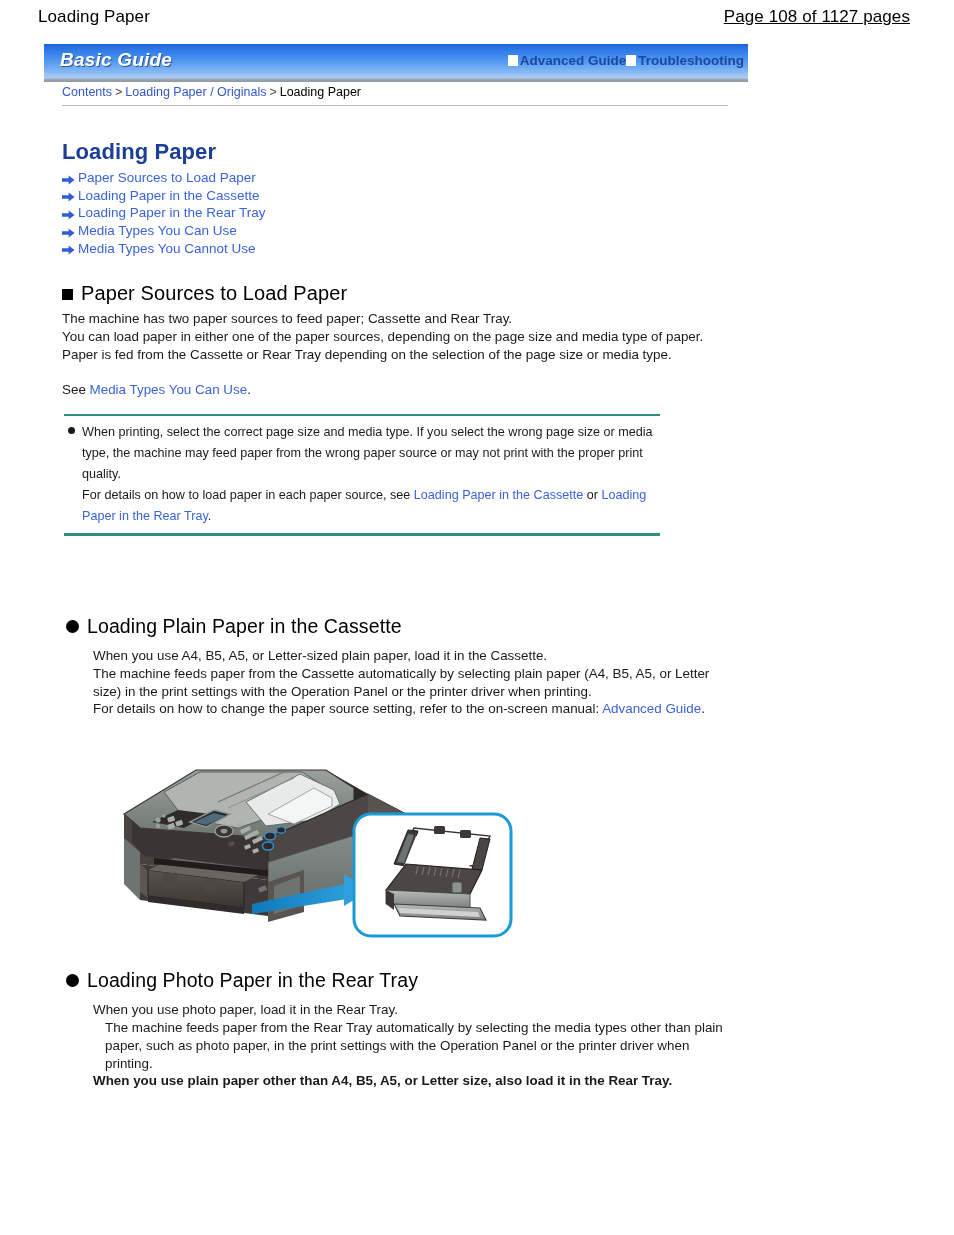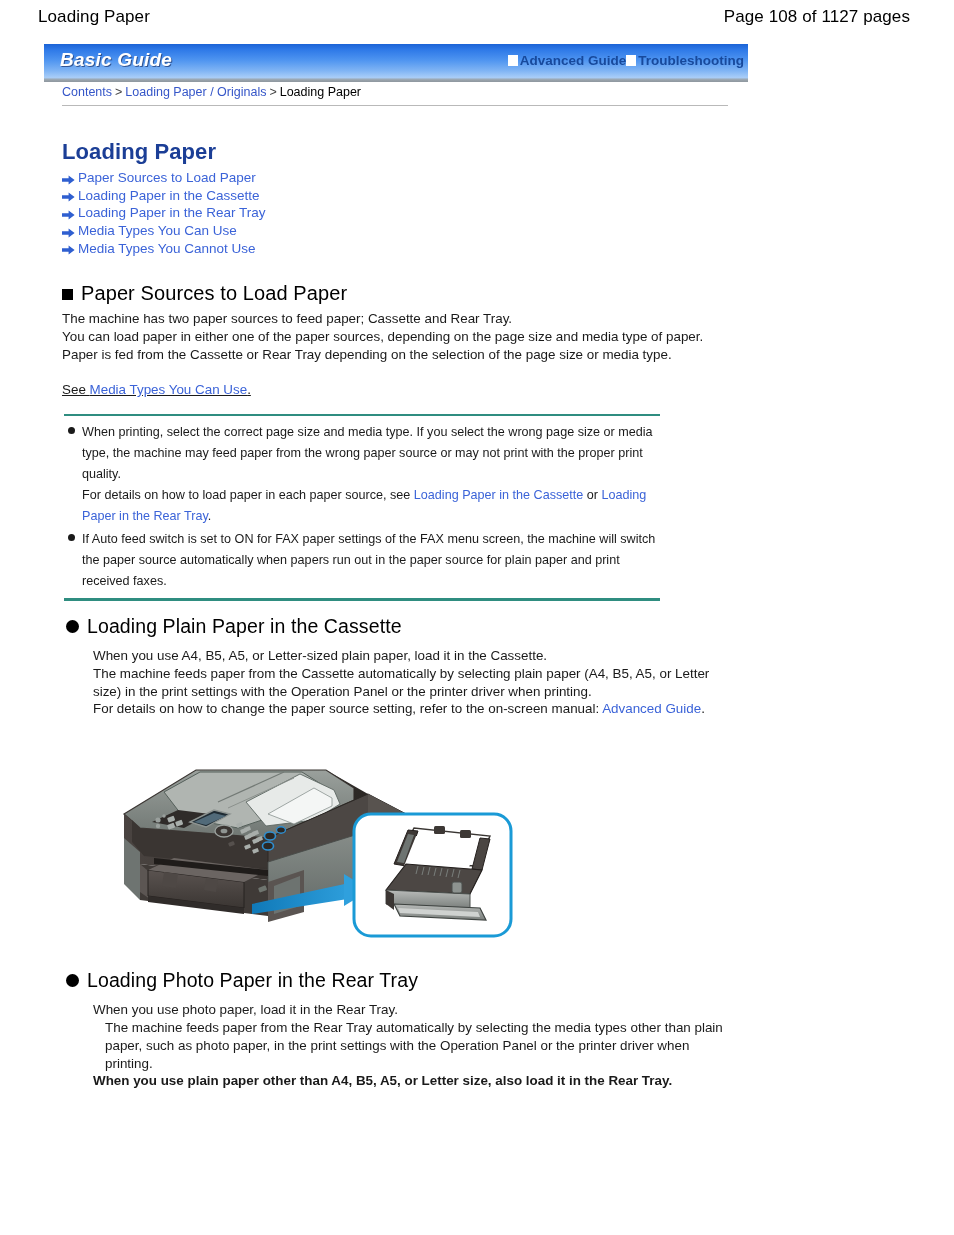--- a/index.html
+++ b/index.html
@@ -32,20 +32,21 @@
   }
   .page-header .ph-title {
     font-size: 17px;
     color: #000;
     letter-spacing: 0.1px;
   }
   .page-header .ph-page {
     font-size: 17px;
     color: #000;
     letter-spacing: 0.1px;
+    text-decoration: underline;
   }
 
   
   .guide-banner {
     position: absolute;
     left: 44px;
     top: 44px;
     width: 704px;
     height: 38px;
     background: linear-gradient(to bottom,
@@ -360,33 +361,29 @@
     </li>
   </ul>
 
   <div class="h2-row" style="top:282px;">
     <span class="sq-bullet"></span>
     <span class="h2-text">Paper Sources to Load Paper</span>
   </div>
 
   <p class="body-text" style="left:62px; top:310px; width:660px;">The machine has two paper sources to feed paper; Cassette and Rear Tray.</p>
   <p class="body-text" style="left:62px; top:328px; width:660px;">You can load paper in either one of the paper sources, depending on the page size and media type of paper. Paper is fed from the Cassette or Rear Tray depending on the selection of the page size or media type.</p>
-  <p class="body-text" style="left:62px; top:381px; width:660px;text-decoration:underline;"><span>See </span><a class="lnk">Media Types You Can Use</a><span>.</span></p>
+  <p class="body-text" style="left:62px; top:381px; width:660px;"><span>See </span><a class="lnk">Media Types You Can Use</a><span>.</span></p>
 
   <div class="note-box">
     <div class="note-rule-top"></div>
 
     <ul class="note-list">
       <li>
         <span class="note-dot"></span>
         <span class="note-body"><span>When printing, select the correct page size and media type. If you select the wrong page size or media type, the machine may feed paper from the wrong paper source or may not print with the proper print quality.</span><br><span>For details on how to load paper in each paper source, see </span><a class="lnk">Loading Paper in the Cassette</a><span> or </span><a class="lnk">Loading Paper in the Rear Tray</a><span>.</span></span>
-      </li>
-      <li>
-        <span class="note-dot"></span>
-        <span class="note-body">If Auto feed switch is set to ON for FAX paper settings of the FAX menu screen, the machine will switch the paper source automatically when papers run out in the paper source for plain paper and print received faxes.</span>
       </li>
     </ul>
     <div class="note-rule-bottom"></div>
   </div>
 
   <div class="h2b-row" style="top:615px;">
     <span class="rd-bullet"></span>
     <span class="h2-text">Loading Plain Paper in the Cassette</span>
   </div>
 

